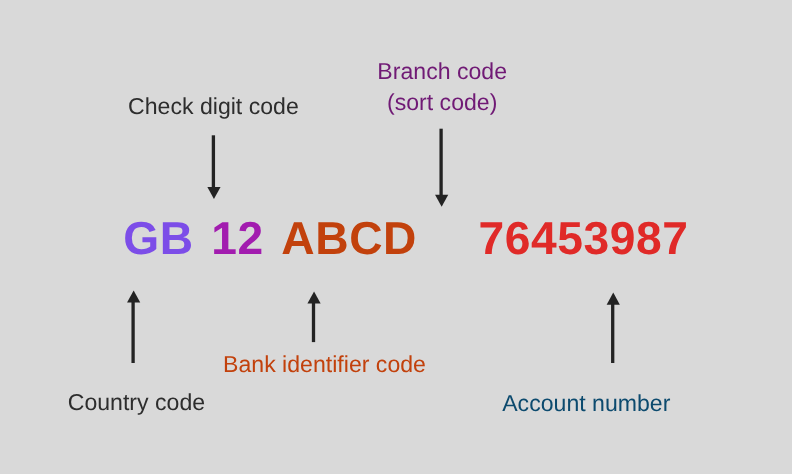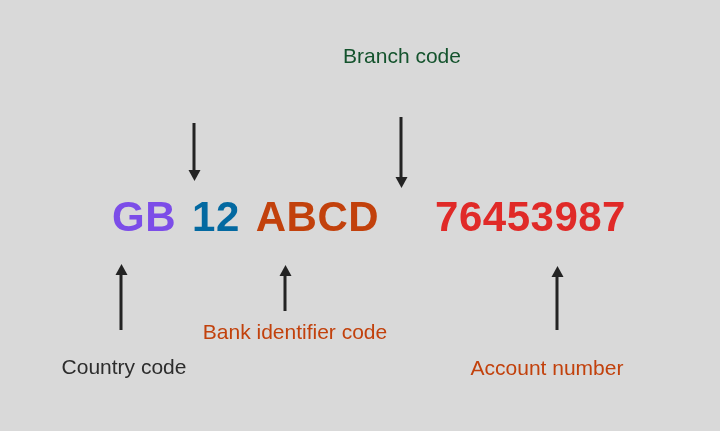--- a/index.html
+++ b/index.html
@@ -64,41 +64,43 @@
     letter-spacing: 0.5px;
     line-height: 1.2;
     white-space: nowrap;
   }
 </style>
 </head>
 <body>
 
 <div class="stage" style="background: rgb(217, 217, 217);">
 
+  <div class="label" style="left: 194px; top: 84px; color: rgb(45, 45, 45);">Check digit code</div>
 
-  <div class="label" style="left: 402px; top: 42px; color: #14532d;">
+  <div class="label" style="left: 402px; top: 52px; color: #701a75;">
     <div>Branch code</div>
+    <div>(sort code)</div>
   </div>
 
   <div class="label" style="left: 124px; top: 353px; color: rgb(45, 45, 45);">Country code</div>
 
   <div class="label" style="left: 295px; top: 318px; color: #c2410c;">Bank identifier code</div>
 
-  <div class="label" style="left: 547px; top: 354px; color: #c2410c;">Account number</div>
+  <div class="label" style="left: 533px; top: 354px; color: #0c4a6e;">Account number</div>
 
   <div class="arrow down" style="left: 194px; top: 123px; height: 48px; color: rgb(35, 35, 35);"></div>
 
   <div class="arrow down" style="left: 401px; top: 117px; height: 61px; color: rgb(35, 35, 35);"></div>
 
   <div class="arrow up" style="left: 121px; top: 274px; height: 56px; color: rgb(35, 35, 35);"></div>
 
   <div class="arrow up" style="left: 285px; top: 275px; height: 36px; color: rgb(35, 35, 35);"></div>
 
   <div class="arrow up" style="left: 557px; top: 276px; height: 54px; color: rgb(35, 35, 35);"></div>
 
   <div class="iban-row">
     <span style="color: rgb(124, 77, 232);">GB</span>
-    <span style="color: #0369a1; text-align: right;">12</span>
+    <span style="color: #a21caf; text-align: right;">12</span>
     <span style="color: #c2410c;">ABCD</span>
     <span style="color: rgb(224, 42, 40); margin-left: 40px;">76453987</span>
   </div>
 
 </div>
 
 </body></html>

